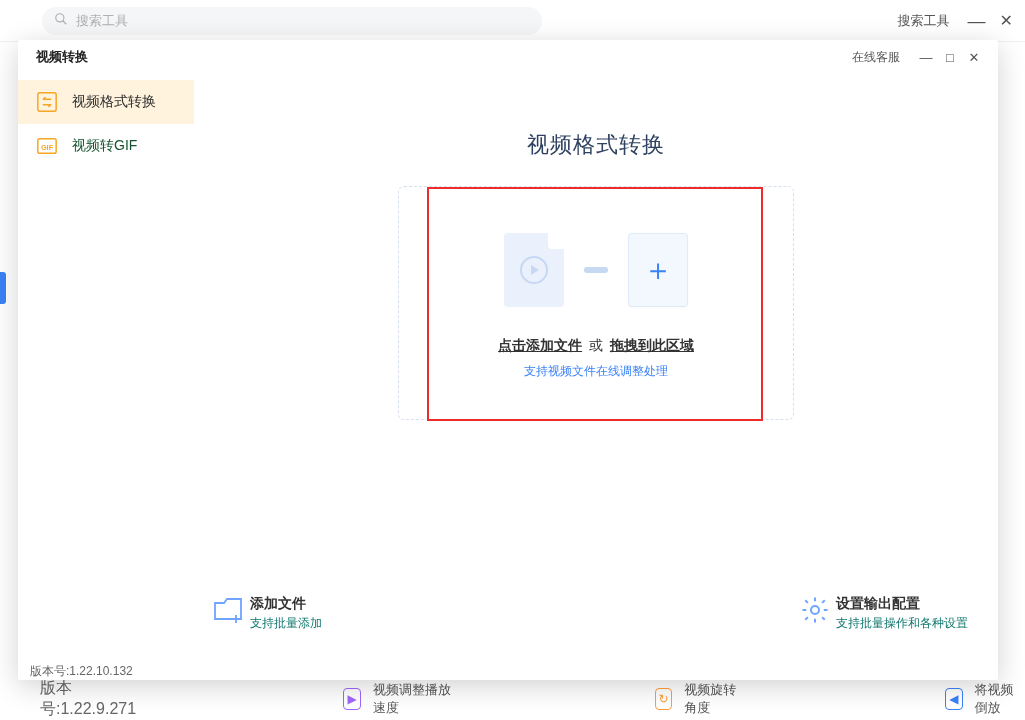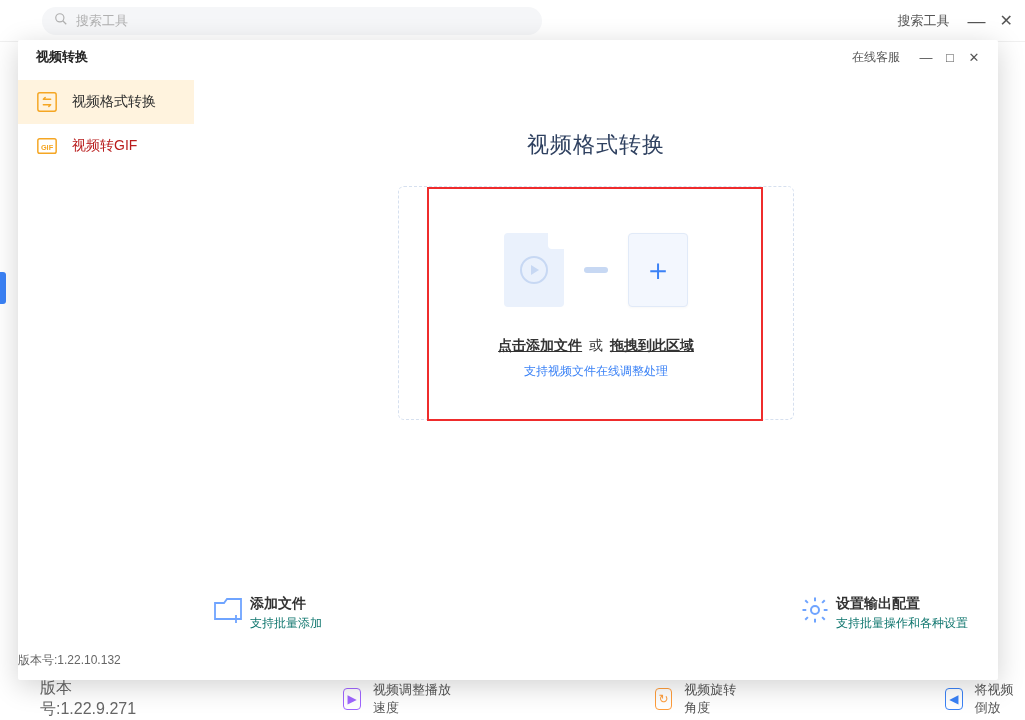--- a/index.html
+++ b/index.html
@@ -27,21 +27,21 @@
   .dialog { position: absolute; left: 18px; top: 40px; width: 980px; height: 640px; background: #fff; box-shadow: 0 6px 28px rgba(0,0,0,0.18); border-radius: 2px; display: flex; flex-direction: column; }
   .dlg-header { height: 34px; display: flex; align-items: center; padding: 0 12px 0 18px; }
   .dlg-title { font-size: 13px; font-weight: 600; color: #222; }
   .dlg-hspace { flex: 1; }
   .dlg-service { font-size: 12px; color: #555; margin-right: 14px; }
   .dlg-ctrl { width: 24px; text-align: center; font-size: 13px; color: #555; cursor: pointer; }
   .dlg-body { flex: 1; display: flex; }
 
   
   .sidebar { width: 176px; padding-top: 6px; }
-  .side-item { height: 44px; display: flex; align-items: center; gap: 14px; padding-left: 18px; font-size: 14px; color: #b91c1c; cursor: pointer; }
+  .side-item { height: 44px; display: flex; align-items: center; gap: 14px; padding-left: 18px; font-size: 14px; color: #14532d; cursor: pointer; }
   .side-item.active { background: #fff3de; color: #2f2f2f; }
   .side-icon { width: 22px; height: 22px; display: flex; align-items: center; justify-content: center; }
 
   
   .main { flex: 1; display: flex; flex-direction: column; align-items: center; padding-top: 56px; }
   .main-title { font-size: 22px; color: #2f4160; font-weight: 400; letter-spacing: 1px; }
   .drop-wrap { margin-top: 26px; width: 396px; height: 234px; border: 1px dashed #d6e0ef; border-radius: 6px; position: relative; }
   .drop-highlight { position: absolute; left: 28px; top: 0; width: 336px; height: 234px; border: 2.5px solid #ef2c2c; pointer-events: none; }
   .drop-inner { width: 100%; height: 100%; display: flex; flex-direction: column; align-items: center; justify-content: center; cursor: pointer; }
   .drop-icons { display: flex; align-items: center; gap: 20px; margin-top: 6px; }
@@ -58,21 +58,21 @@
   .drop-text2 { margin-top: 8px; font-size: 12px; color: #3b82f6; }
 
   
   .steps { margin-top: auto; margin-bottom: 20px; width: 100%; display: flex; justify-content: space-between; padding: 0 30px 0 18px; }
   .step { display: flex; gap: 4px; align-items: flex-start; }
   .step-icon { width: 34px; height: 30px; display:flex; align-items:center; justify-content:center; color:#6fa4ff; }
   .step-txt .t1 { font-size: 14px; color: #333; font-weight: 600; }
   .step-txt .t2 { font-size: 12px; color: #0f766e; margin-top: 2px; }
 
   
-  .dlg-footer { height: 28px; display:flex; align-items:flex-start; }
+  .dlg-footer { height: 28px; padding-left: 12px; display:flex; align-items:flex-end; }
   .dlg-version { font-size: 12px; color: #666; }
 
   .search-icon { color:#b0b0b0; }
 </style>
 </head>
 <body>
 
 <div class="bg-window">
   <div class="bg-header">
     <div class="bg-search">

